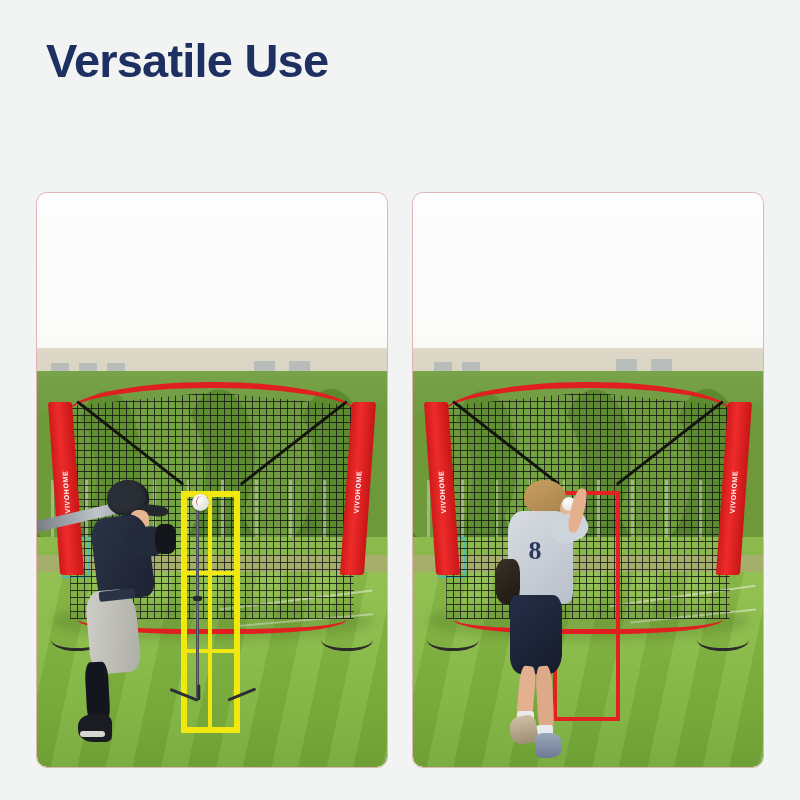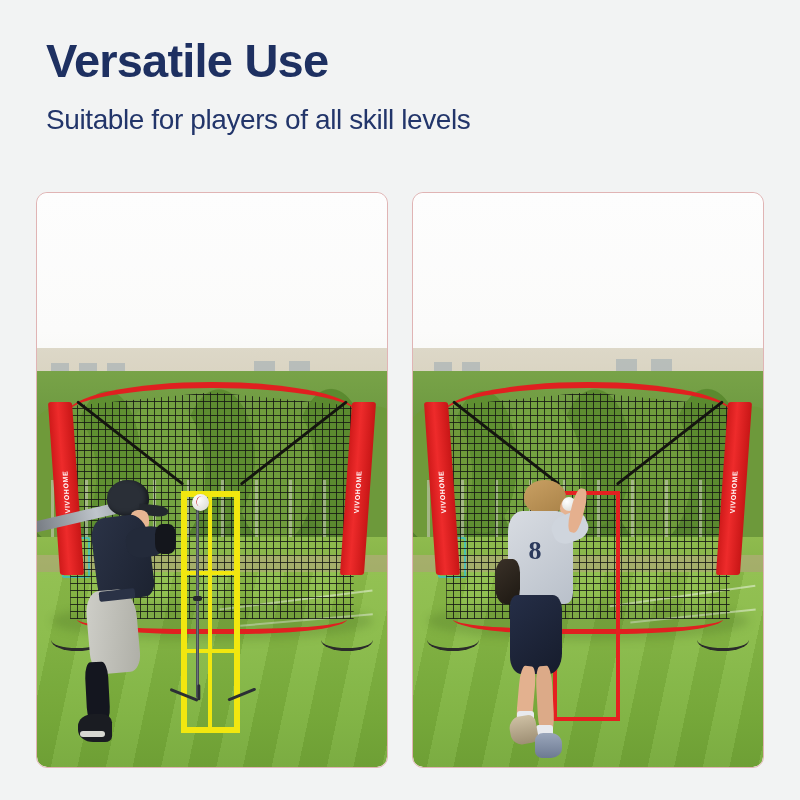--- a/index.html
+++ b/index.html
@@ -190,21 +190,20 @@
   .hoop{ position:absolute; left:7%; top:60%; width:8%; height:7%;
         border:2px solid #35c0cf; border-radius:2px; opacity:.75; }
 </style>
 </head>
 <body>
 
 <div class="page">
 
   <div class="header">
     <div class="title">Versatile Use</div>
-    <div class="subtitle">Suitable for players of all skill levels</div>
   </div>
 
   <div class="panels">
 
     <div class="panel">
       <div class="photo">
 
         <div class="sky"></div>
         <div class="building">
           <div class="bldg-win" style="left:4%;top:24%;width:5%;height:30%"></div>

